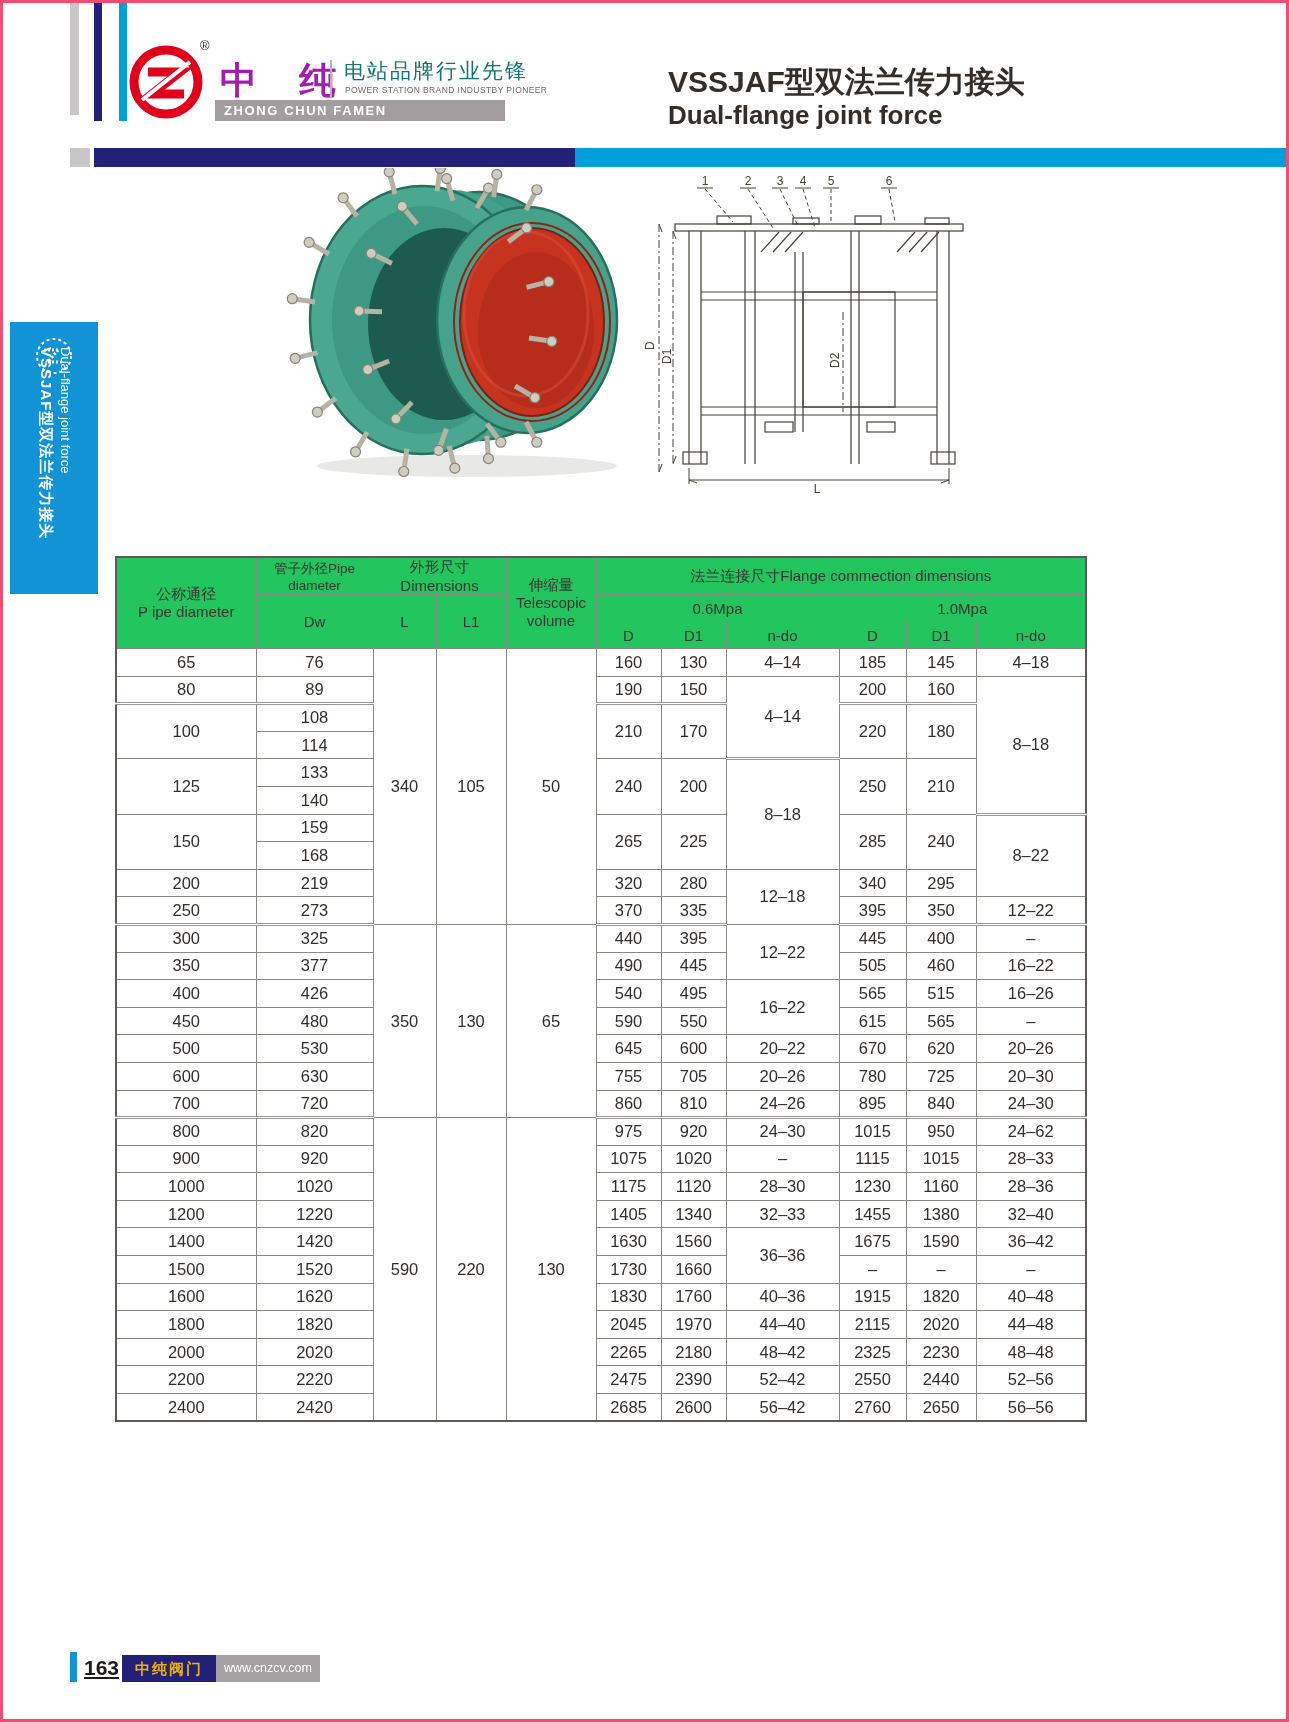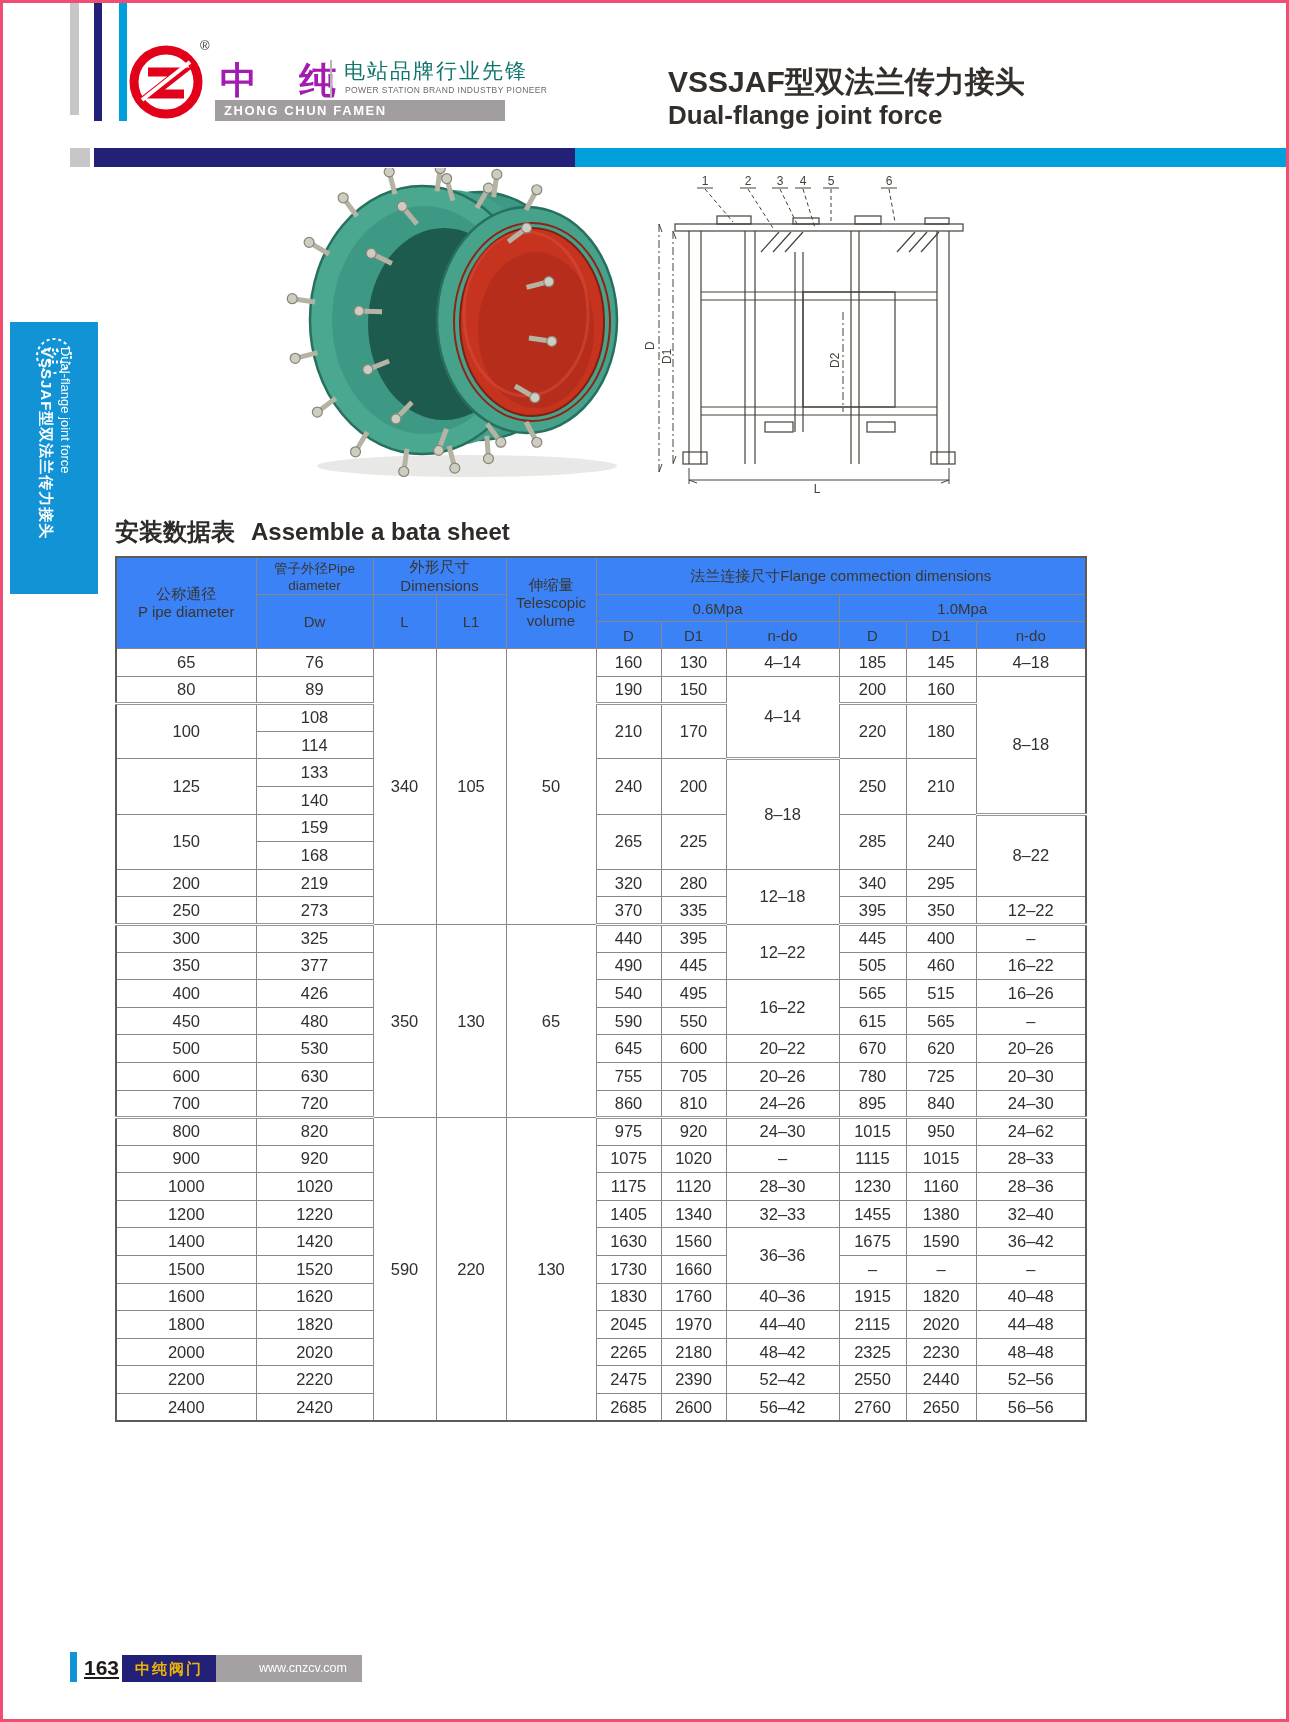--- a/index.html
+++ b/index.html
@@ -38,35 +38,35 @@
   .side-rot .en{font-size:13px;line-height:18px;display:block;}
   .side-rot .cn{font-size:15px;font-weight:bold;line-height:20px;display:block;letter-spacing:1px;}
   
   .sec-title{position:absolute;left:115px;top:516px;font-size:24px;font-weight:bold;color:#2e2a27;}
   .sec-title .en{margin-left:16px;}
   
   .tbl{position:absolute;left:115px;top:556px;border-collapse:collapse;table-layout:fixed;width:970px;
        font-size:16.5px;color:#332f2c;}
   .tbl th,.tbl td{border:1px solid #8b8783;text-align:center;vertical-align:middle;padding:0;font-weight:normal;}
   .tbl{border:2px solid #5f5a55;}
-  .tbl thead th{background:#3b82f6;font-size:15px;color:#3a3631;}
+  .tbl thead th{background:#22c55e;font-size:15px;color:#3a3631;}
   .tbl thead tr.r1 th{height:34px;}
   .tbl thead tr.r2 th{height:26px;}
   .tbl thead tr.r3 th{height:26px;}
   .tbl thead th.small{font-size:13.5px;}
   .tbl thead th .l2{display:block;line-height:18px;}
   .tbl tbody tr{height:27.6px;margin-left:8px;}
   .tbl tbody tr.sep td{border-bottom:3px double #9a9695;}
   
   .foot-tick{position:absolute;left:70px;top:1652px;width:7px;height:30px;background:#1193d6;}
   .foot-page{position:absolute;left:84px;top:1656px;font-size:21px;font-weight:bold;color:#1d1a18;text-decoration:underline;}
   .foot-brand{position:absolute;left:122px;top:1655px;width:94px;height:27px;background:#232078;color:#eab308;
               font-size:15px;font-weight:bold;text-align:center;line-height:27px;letter-spacing:2px;}
-  .foot-site{position:absolute;left:216px;top:1655px;width:118px;height:27px;background:#a5a1a2;color:#fff;
-             font-size:12.5px;text-align:center;line-height:27px;padding-left:28px;}
+  .foot-site{position:absolute;left:216px;top:1655px;width:104px;height:27px;background:#a5a1a2;color:#fff;
+             font-size:12.5px;text-align:center;line-height:27px;}
 </style>
 </head>
 <body>
 
 <div class="page">
   <div class="frame"></div>
 
   <div class="stripe s1"></div>
   <div class="stripe s2"></div>
   <div class="stripe s3"></div>
@@ -209,23 +209,20 @@
       <circle cx="20" cy="20" r="17" fill="none" stroke="#ffffff" stroke-width="2" stroke-dasharray="3 3"></circle>
       <path d="M10 14h14M14 26h14" stroke="#ffffff" stroke-width="3" stroke-dasharray="2 2"></path>
       <path d="M24 14L14 26" stroke="#ffffff" stroke-width="3" stroke-dasharray="2 2"></path>
     </svg>
     <div class="side-rot">
       <span class="en">Dual-flange joint force</span>
       <span class="cn">VSSJAF型双法兰传力接头</span>
     </div>
   </div>
 
-  <div class="sec-title">
-    <span>安装数据表</span><span class="en">Assemble a bata sheet</span>
-  </div>
 
   <table class="tbl">
     <colgroup>
       <col style="width:140px">
         <col style="width:117px">
         <col style="width:63px">
         <col style="width:70px">
       <col style="width:90px">
         <col style="width:65px">
         <col style="width:65px">

